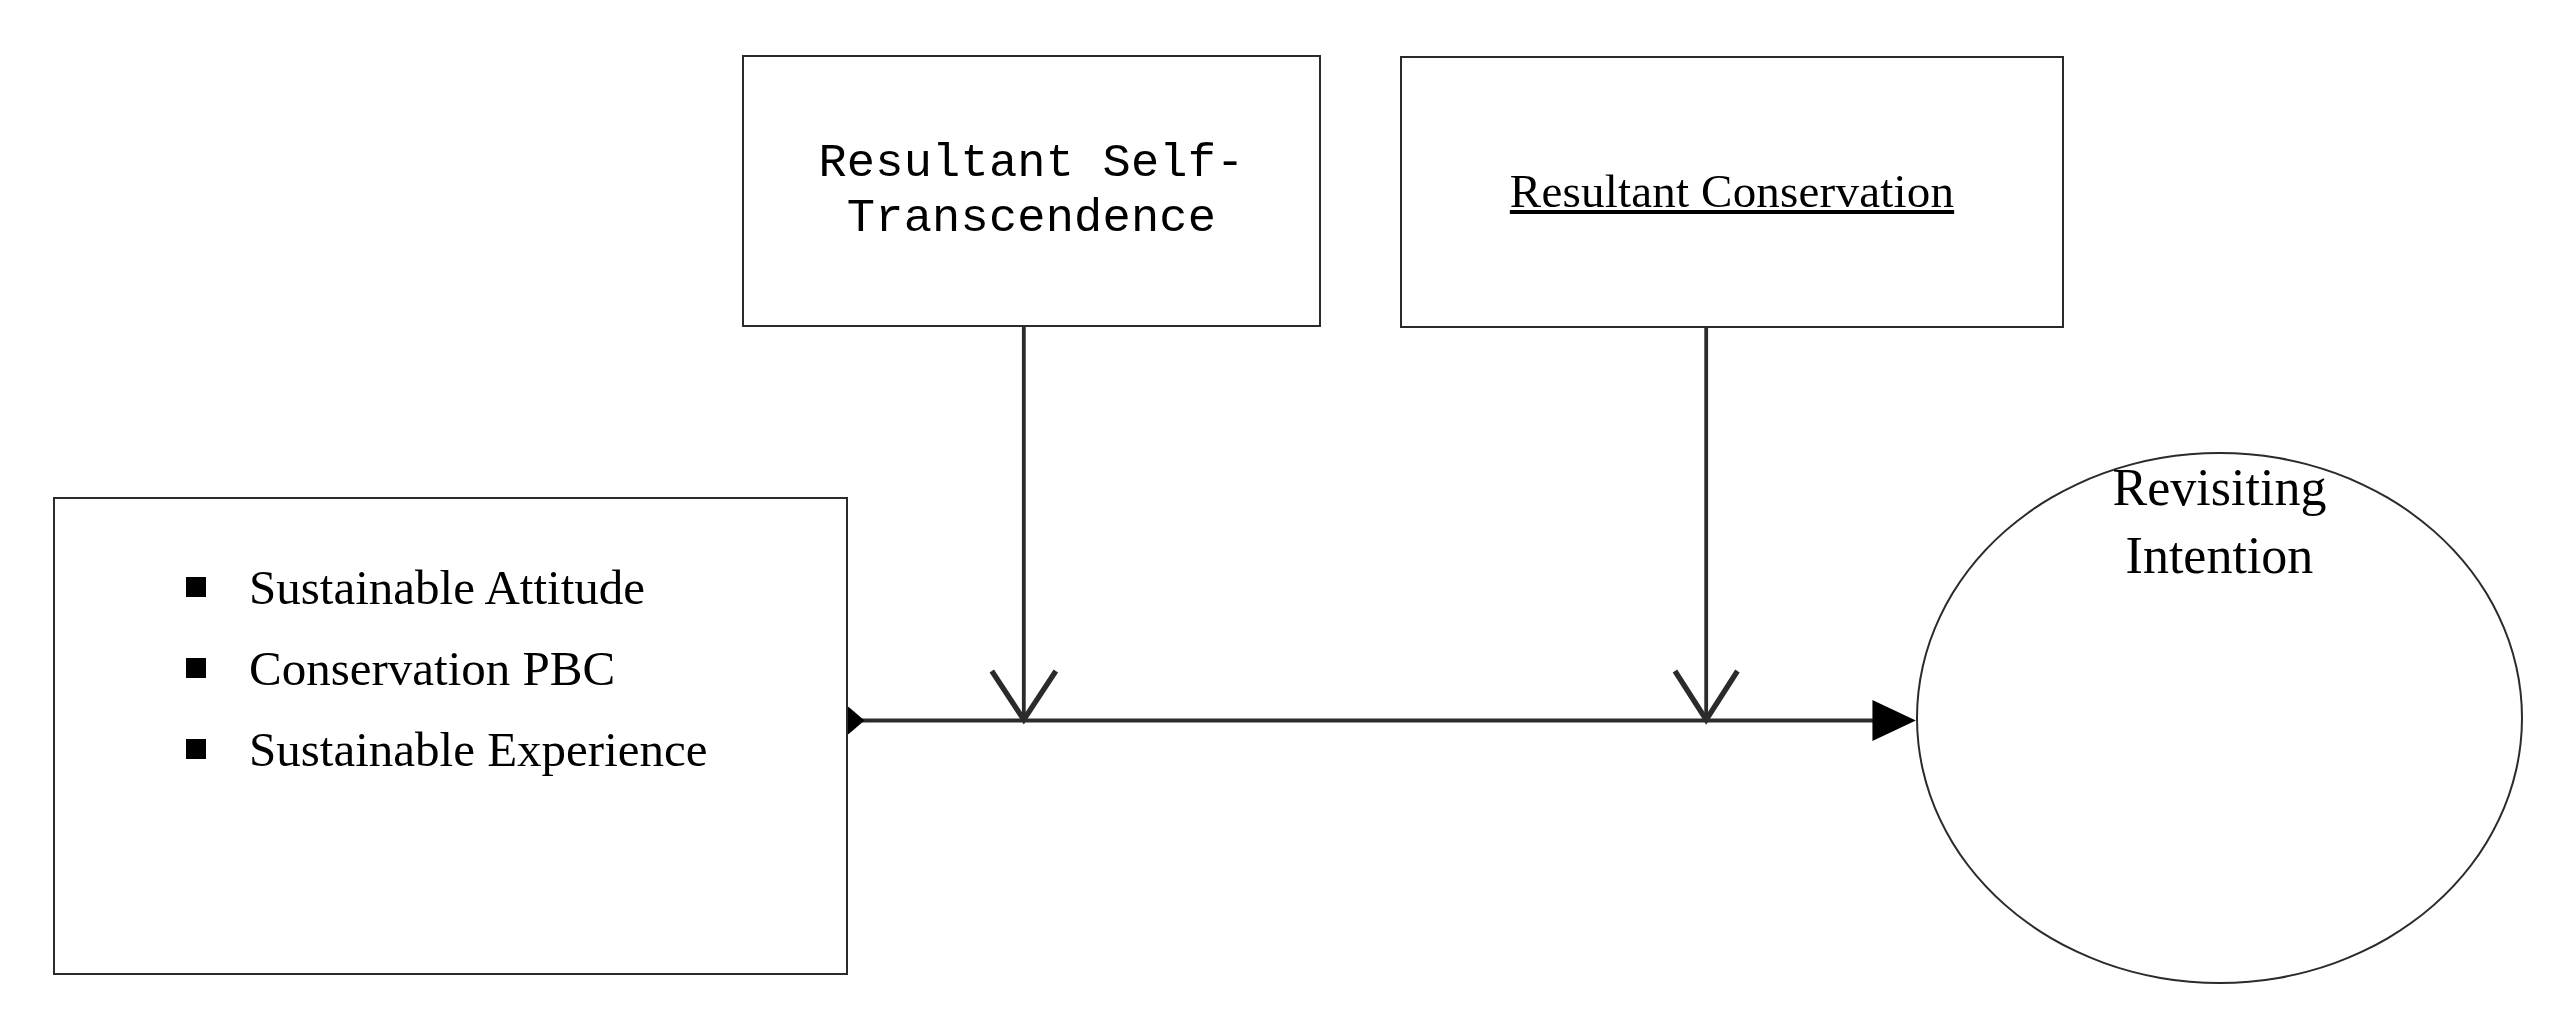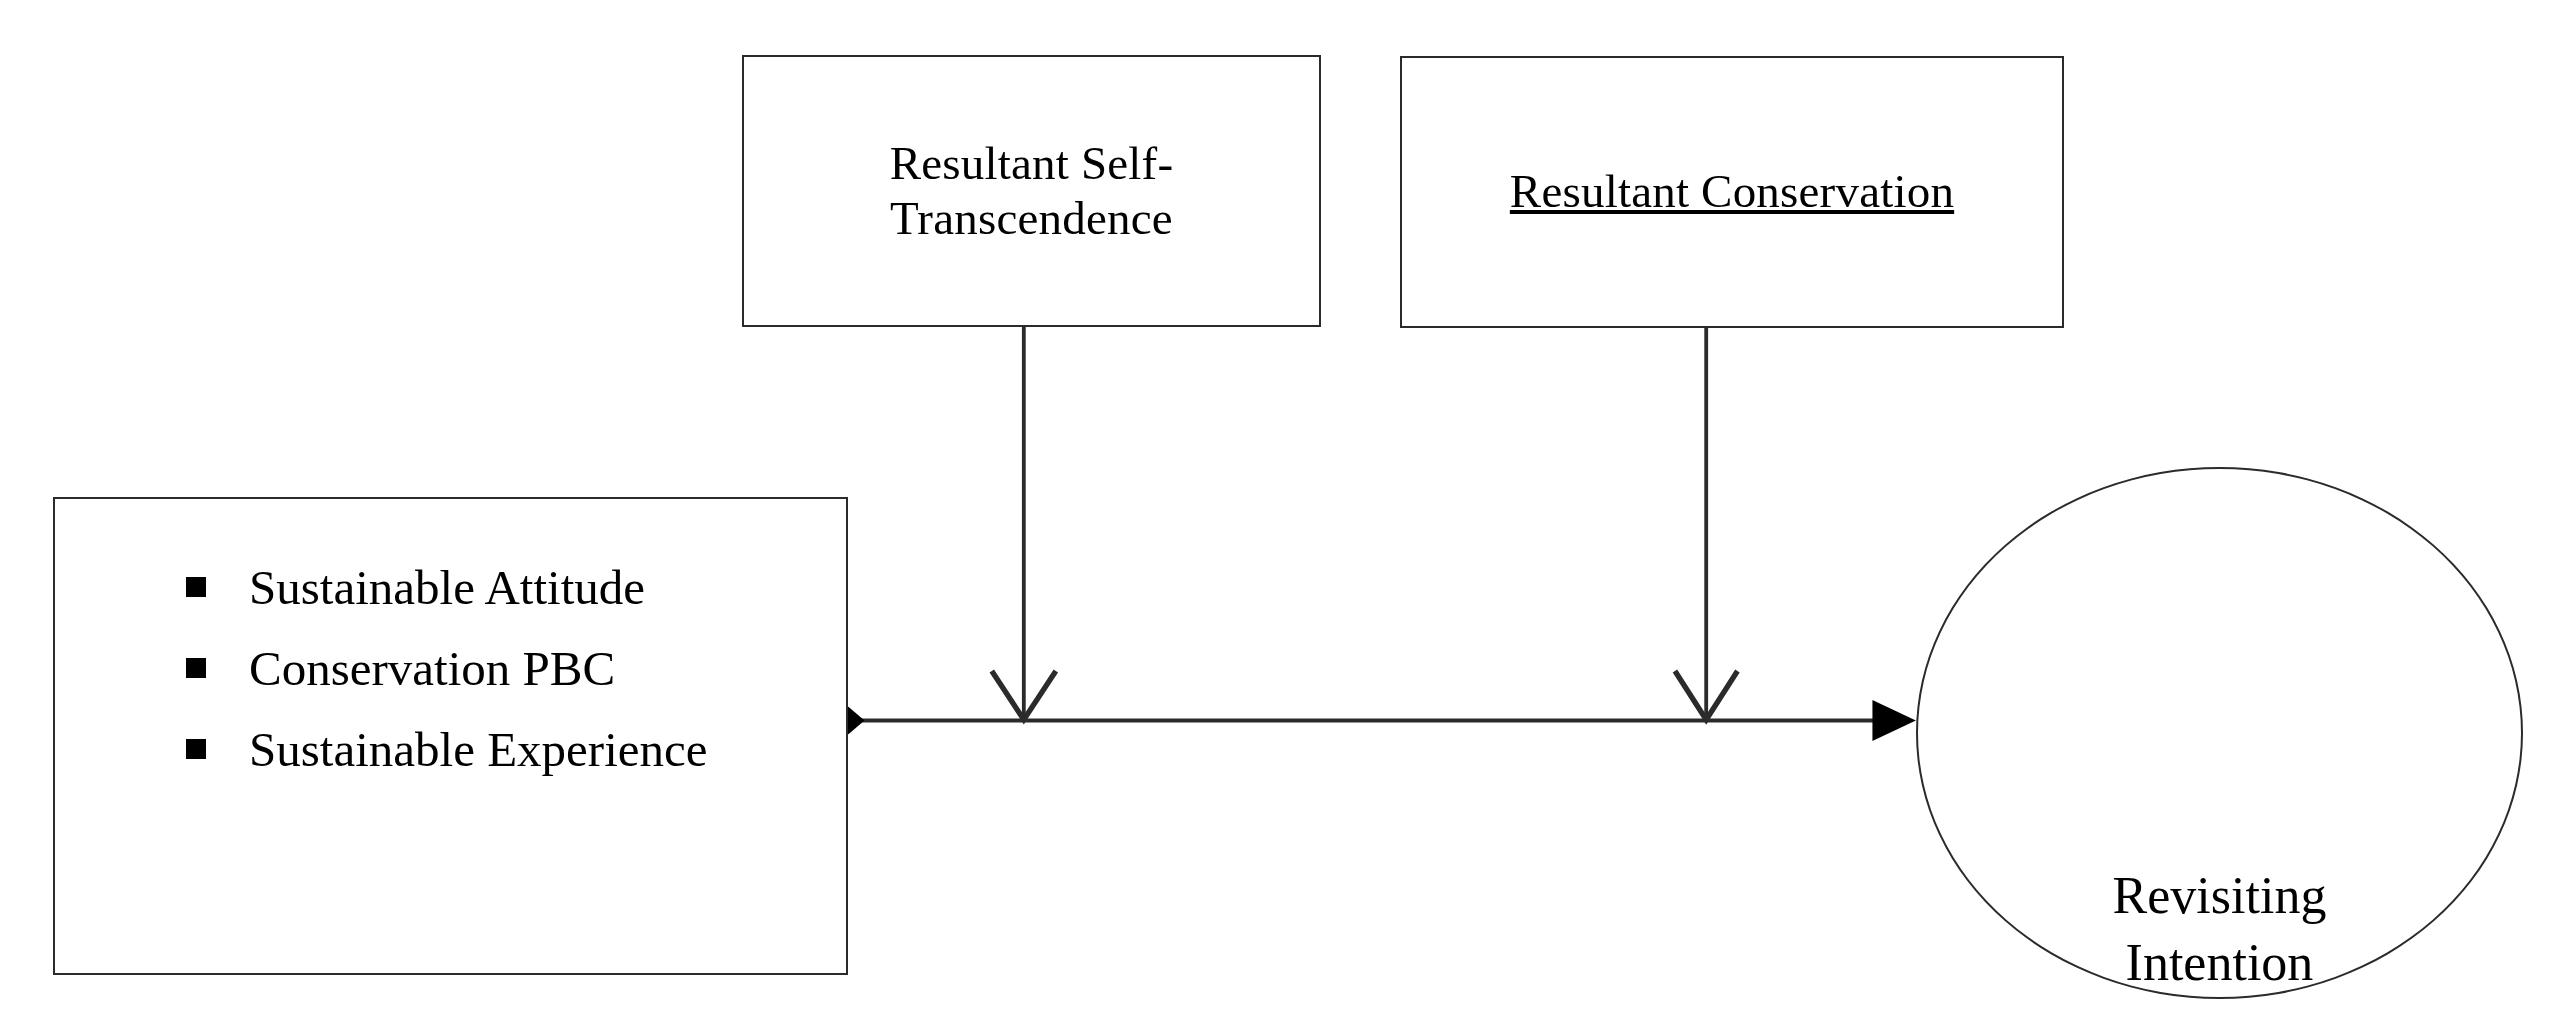--- a/index.html
+++ b/index.html
@@ -46,20 +46,21 @@
     padding: 0 13.7px;
     white-space: pre-line;
   }
 
   
   #box-self-transcendence {
     left: 742px;
     top: 55px;
     width: 579px;
     height: 272px;
+    font-family: Liberation Mono, monospace;
   }
   #box-conservation {
     left: 1400px;
     top: 56px;
     width: 664px;
     height: 272px;
     text-decoration: underline;
   }
 
   
@@ -91,29 +92,29 @@
   .bullet-text {
     font-size: 49px;
     line-height: 1;
     white-space: nowrap;
   }
 
   
   #node-revisiting-intention {
     position: absolute;
     left: 1916px;
-    top: 467px;
+    top: 452px;
     width: 607px;
     height: 532px;
     box-sizing: border-box;
     border: 2.3px solid #2b2b2b;
     border-radius: 50%;
     background: #ffffff;
     display: flex;
-    align-items: flex-end;
+    align-items: flex-start;
     justify-content: center;
     text-align: center;
   }
   #node-revisiting-intention .node-label {
     font-size: 52px;
     line-height: 1.3;
     white-space: pre-line;
   }
 </style>
 </head>

